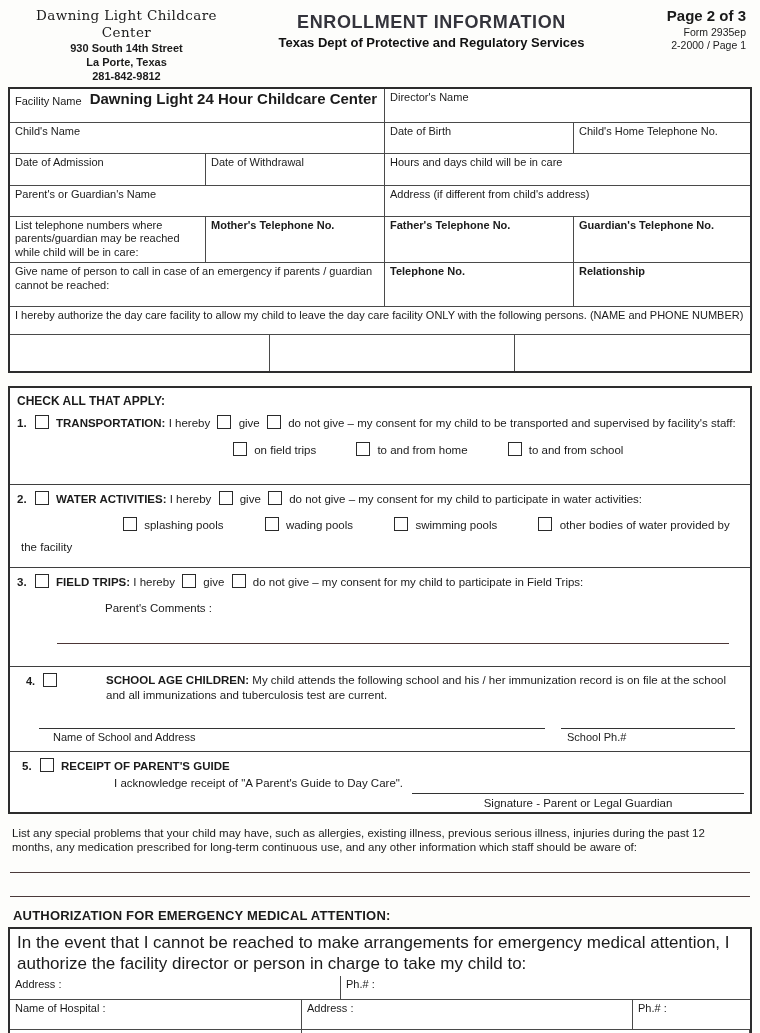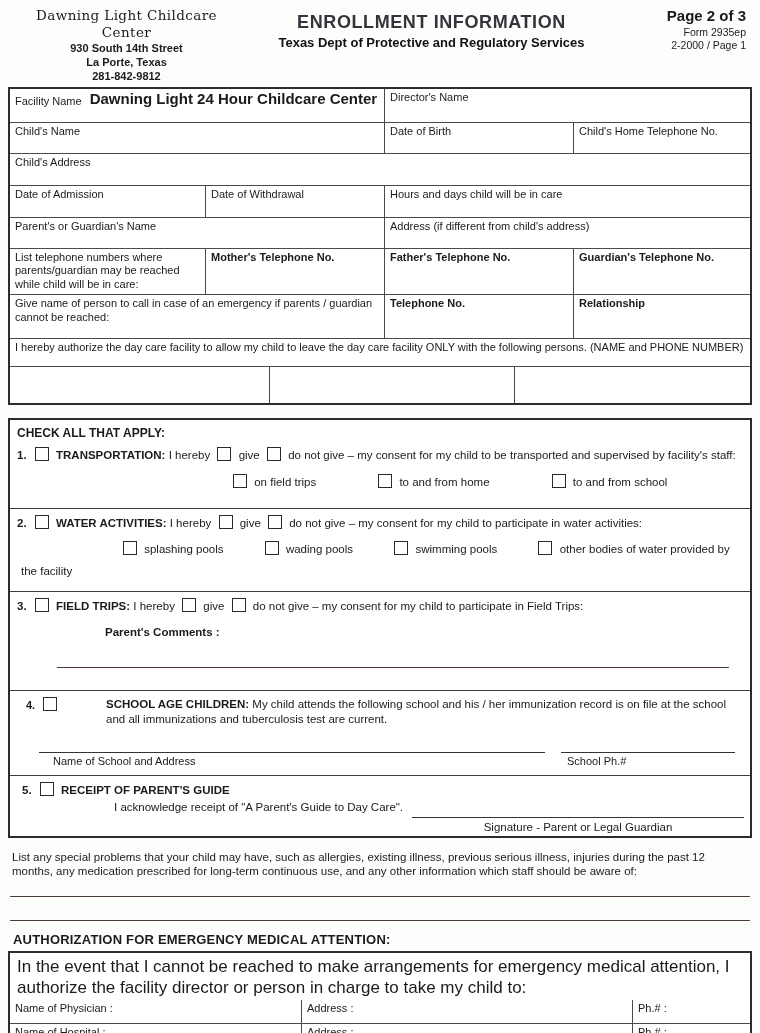--- a/index.html
+++ b/index.html
@@ -31,24 +31,24 @@
   
   .box2{margin-top:13px;}
   .check-head{font-weight:bold;font-size:12px;padding:6px 7px 0;}
   .sec{border-bottom:1px solid #3f3f3f;padding:6px 7px;}
   .sec:last-child{border-bottom:none;padding-left:12px;}
   .cb{display:inline-block;width:12px;height:12px;border:1.5px solid #2a2a2a;background:#fff;
       vertical-align:-2px;margin:0 4px;}
   .item-line{font-size:11.5px;}
   .num{font-weight:bold;margin-right:1px;}
   .ttl{font-weight:bold;}
-  .opts1{display:flex;margin:12px 0 12px 212px;gap:58px;white-space:nowrap;font-size:11.5px;}
+  .opts1{display:flex;margin:12px 0 20px 212px;gap:36px;white-space:nowrap;font-size:11.5px;}
   .opts2{margin:9px 4px 2px;text-indent:98px;line-height:1.9;font-size:11.5px;}
   .pairgap{margin-right:34px;}
-  .comments{font-weight:bold;margin:12px 0 0 88px;font-size:11.5px;}
+  .comments{font-weight:normal;margin:12px 0 0 88px;font-size:11.5px;}
   .comment-line{margin:28px 14px 16px 40px;border-bottom:1.6px solid #4c3636;height:0;}
   .item4{display:flex;}
   .i4left{width:80px;padding-left:9px;white-space:nowrap;}
   .i4text{flex:1;padding-right:2px;font-size:11.5px;}
   .lines4{display:flex;margin:26px 8px 0 22px;font-size:11px;}
   .l4a{flex:1;border-top:1.6px solid #333;padding:2px 0 0 14px;}
   .l4b{width:168px;margin-left:16px;border-top:1.6px solid #333;padding:2px 0 0 6px;}
   .sec5{position:relative;min-height:48px;}
   .ack{margin:3px 0 0 92px;font-size:11.5px;}
   .sig5{position:absolute;right:6px;bottom:2px;width:332px;text-align:center;font-size:11.5px;}
@@ -104,25 +104,20 @@
         <span>Child's Name</span>
       </div>
       <div class="c w189">
         <span>Date of Birth</span>
       </div>
       <div class="c last">
         <span>Child's Home Telephone No.</span>
       </div>
     </div>
     <div class="r h32">
-      <div class="c last">
-        <span>Child's Address</span>
-      </div>
-    </div>
-    <div class="r h32">
       <div class="c w196">
         <span>Date of Admission</span>
       </div>
       <div class="c w179">
         <span>Date of Withdrawal</span>
       </div>
       <div class="c last">
         <span>Hours and days child will be in care</span>
       </div>
     </div>
@@ -265,23 +260,20 @@
   </div>
 
   <div class="para">List any special problems that your child may have, such as allergies, existing illness, previous serious illness, injuries during the past 12 months, any medication prescribed for long-term continuous use, and any other information which staff should be aware of:</div>
   <div class="blank-line bl1"></div>
   <div class="blank-line bl2"></div>
 
   <div class="auth-head">AUTHORIZATION FOR EMERGENCY MEDICAL ATTENTION:</div>
   <div class="box">
     <div class="e-intro">In the event that I cannot be reached to make arrangements for emergency medical attention, I authorize the facility director or person in charge to take my child to:</div>
     <div class="r eh24">
-      <div class="c ew1">
-        <span>Name of Physician :</span>
-      </div>
       <div class="c ew2">
         <span>Address :</span>
       </div>
       <div class="c last">
         <span>Ph.# :</span>
       </div>
     </div>
     <div class="r eh30">
       <div class="c ew1">
         <span>Name of Hospital :</span>

